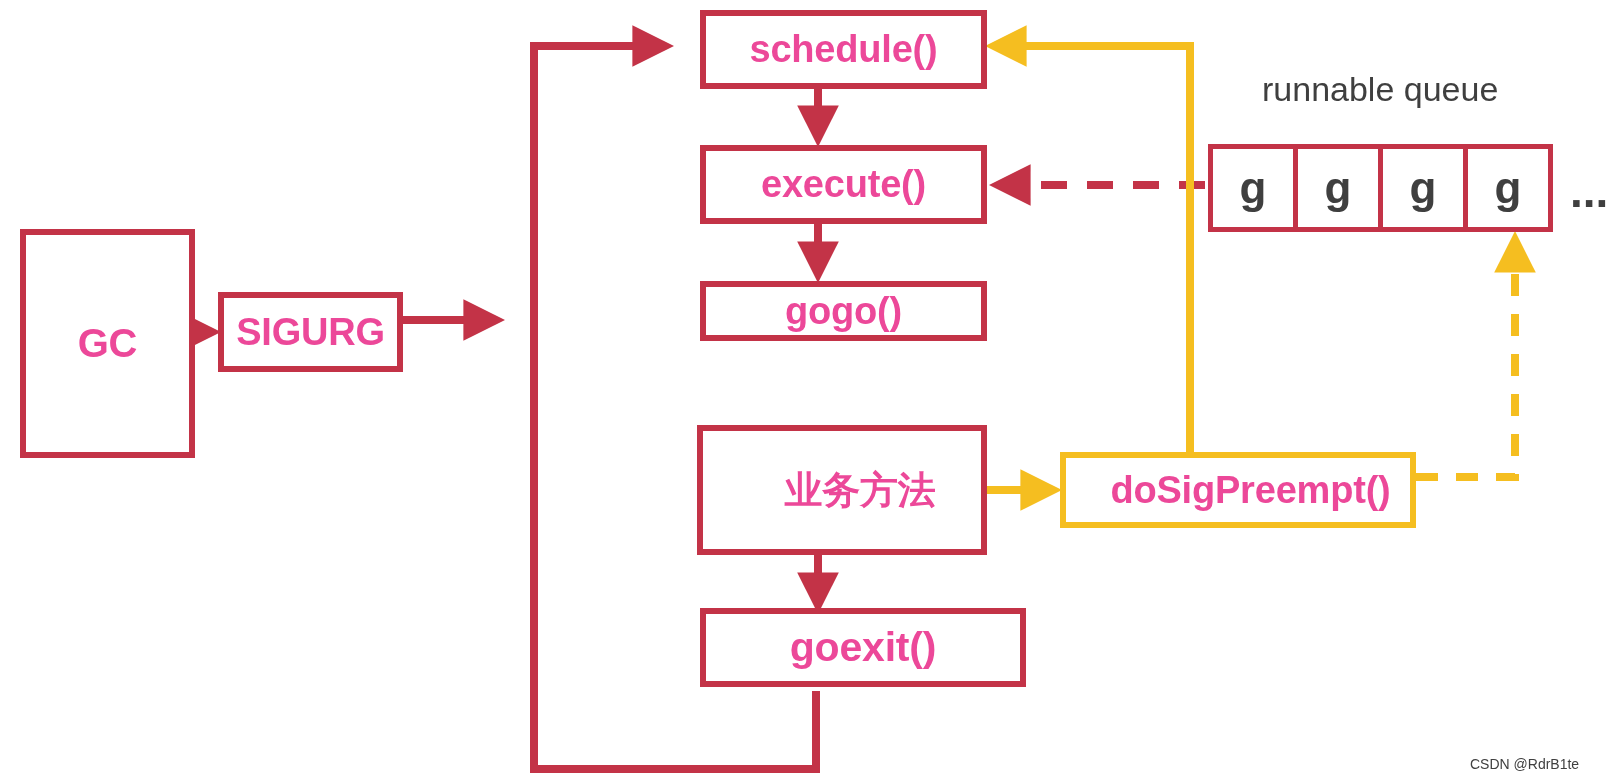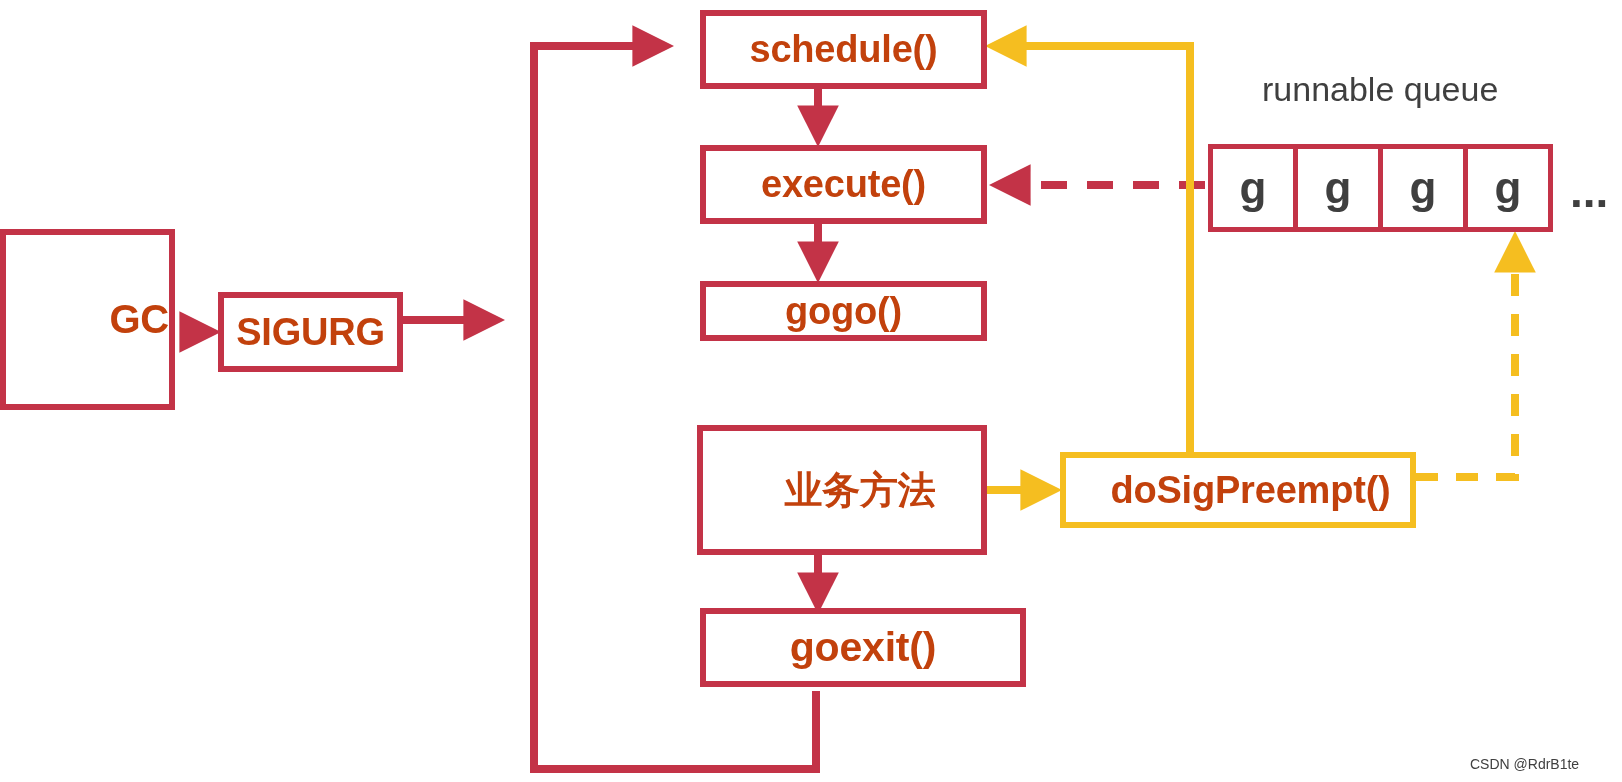--- a/index.html
+++ b/index.html
@@ -25,21 +25,21 @@
     height: 782px;
     pointer-events: none;
   }
   .node {
     position: absolute;
     box-sizing: border-box;
     display: flex;
     align-items: center;
     justify-content: center;
     background: #ffffff;
-    color: #c2410c;
+    color: #ec4899;
     font-weight: bold;
     letter-spacing: -0.2px;
     z-index: 3;
   }
   .node.red {
     border: 6px solid #C33347;
   }
   .node.yellow {
     border: 6px solid #F5BE20;
   }
@@ -110,21 +110,21 @@
 
     <line x1="1205" y1="185" x2="997" y2="185" stroke="#C33347" stroke-width="8" stroke-dasharray="26 20" marker-end="url(#arrow-red)"></line>
 
     <line x1="987" y1="490" x2="1054" y2="490" stroke="#F5BE20" stroke-width="8" marker-end="url(#arrow-yellow)"></line>
 
     <path d="M 1190 452 L 1190 46 L 993 46" fill="none" stroke="#F5BE20" stroke-width="8" marker-end="url(#arrow-yellow)"></path>
 
     <path d="M 1416 477 L 1515 477 L 1515 239" fill="none" stroke="#F5BE20" stroke-width="8" stroke-dasharray="22 18" marker-end="url(#arrow-yellow)"></path>
   </svg>
 
-  <div class="node red" style="left:0; top:229px; width:175px; height:181px; font-size:40px;justify-content:flex-end;">
+  <div class="node red" style="left:20px; top:229px; width:175px; height:229px; font-size:40px;">
     <span>GC</span>
   </div>
 
   <div class="node red" style="left:218px; top:292px; width:185px; height:80px; font-size:38px;justify-content:center;">
     <span>SIGURG</span>
   </div>
 
   <div class="node red" style="left:700px; top:10px; width:287px; height:79px; font-size:38px;">
     <span>schedule()</span>
   </div>

